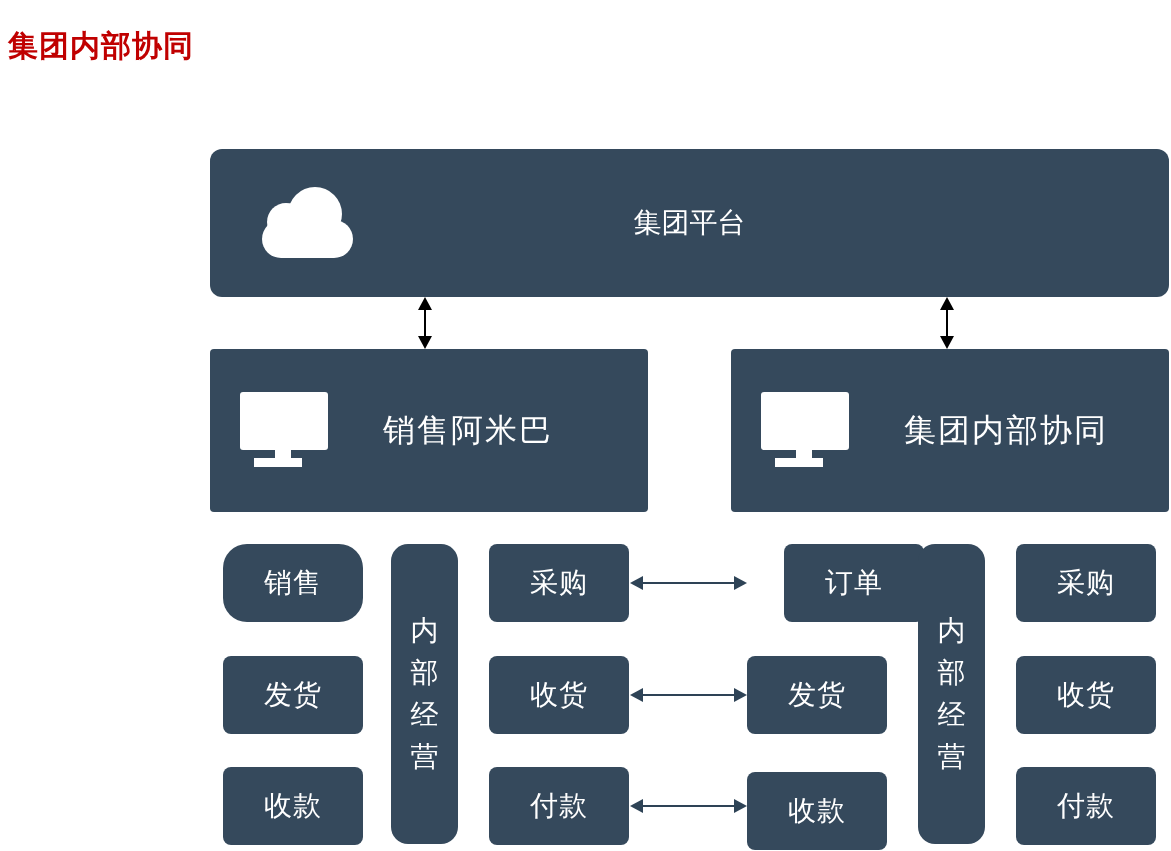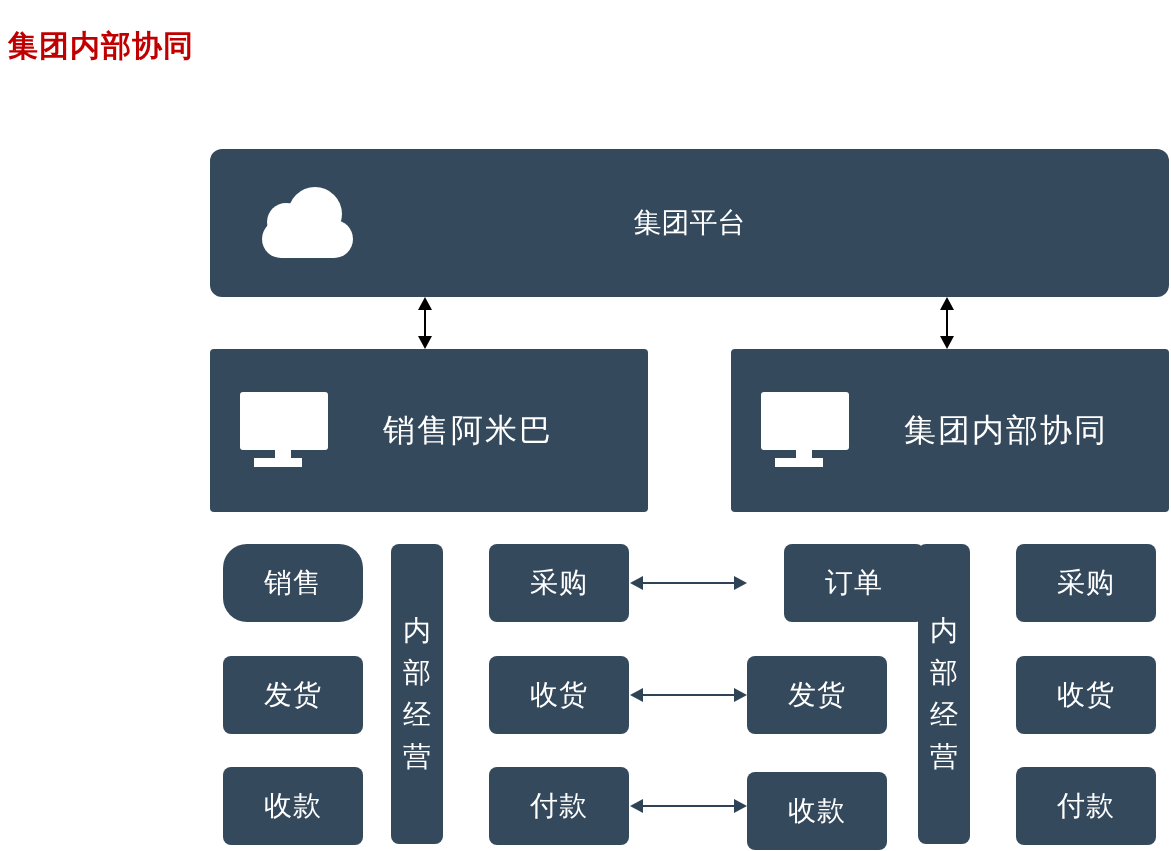--- a/index.html
+++ b/index.html
@@ -40,21 +40,21 @@
   .amoeba.left  { left:210px; }
   .amoeba.right { left:731px; }
   
   .small-box {
     width:140px; height:78px; border-radius:8px;
     display:flex; align-items:center; justify-content:center;
     font-size:28px; letter-spacing:1px;
   }
   
   .v-bar {
-    width:52px; top:544px; height:300px; border-radius:8px;
+    width:67px; top:544px; height:300px; border-radius:17px;
     display:flex; align-items:center; justify-content:center;
   }
   .v-bar .v-text {
     width:1.15em; font-size:28px; line-height:42px;
     word-break:break-all; text-align:center;
   }
   
   .v-arrow { position:absolute; width:2px; background:#000000; }
   .v-arrow::before, .v-arrow::after {
     content:""; position:absolute; left:50%; transform:translateX(-50%);

